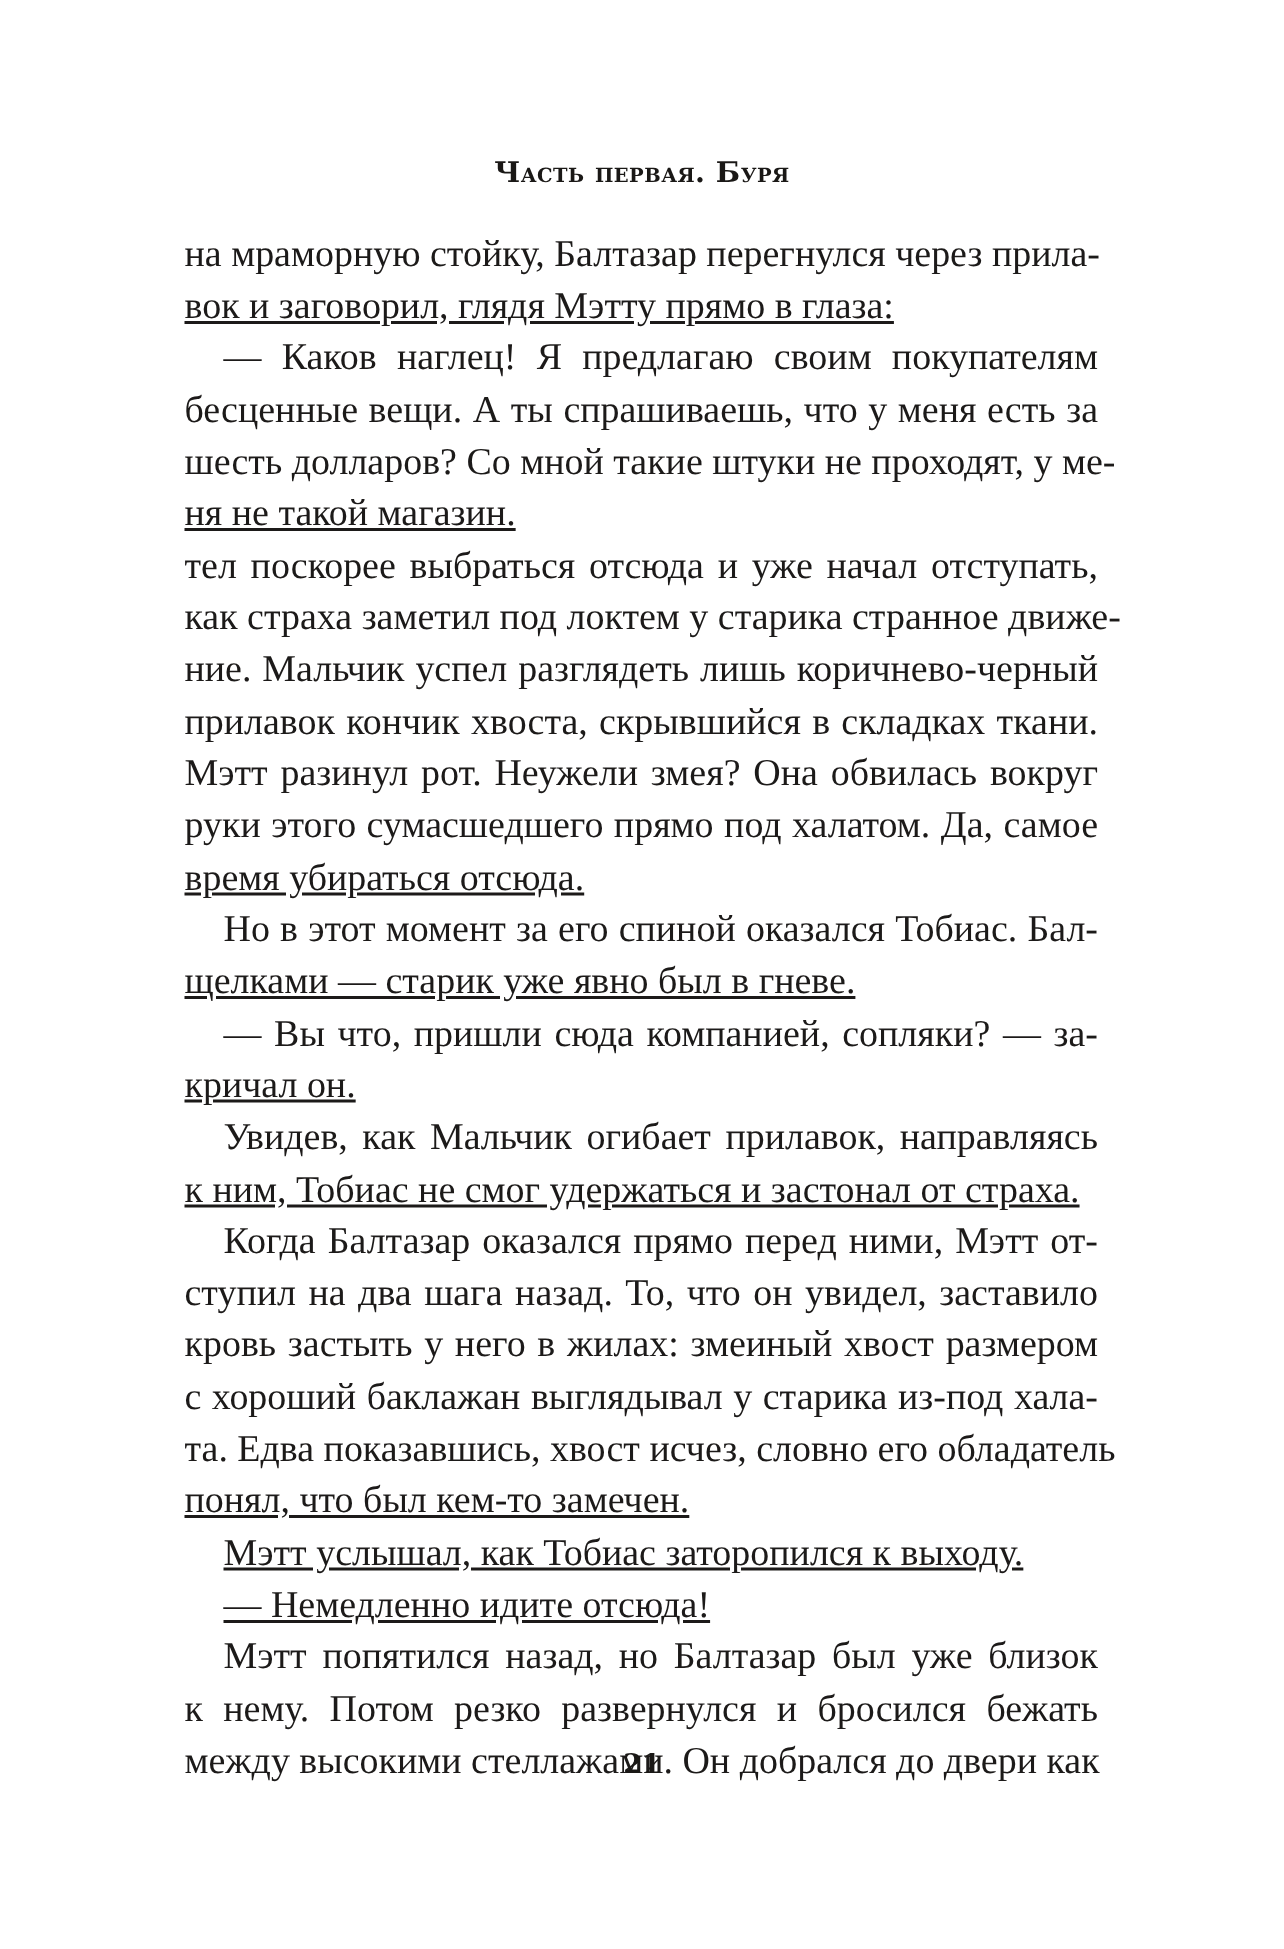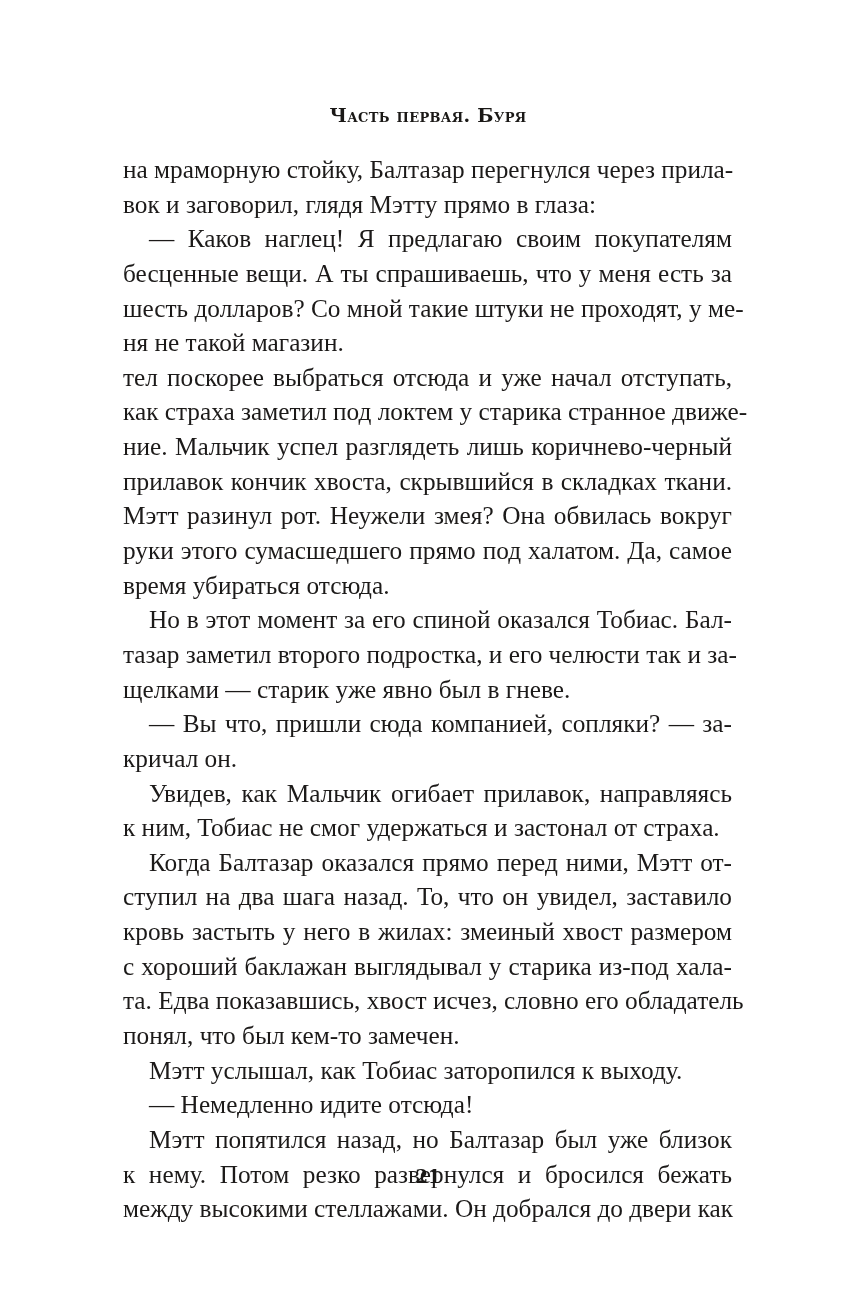--- a/index.html
+++ b/index.html
@@ -47,20 +47,21 @@
     }
     .line {
       display: block;
       white-space: nowrap;
       height: 34.65px;
       text-align: justify;
       text-align-last: justify;
     }
     .line.last {
       text-align-last: left;
+      text-decoration: underline;
     }
     .line.indent {
       padding-left: 26px;
     }
     .folio {
       position: absolute;
       top: 1166px;
       left: 0;
       width: 856px;
       text-align: center;
@@ -84,21 +85,20 @@
       <span class="line">шесть долларов? Со мной такие штуки не проходят, у ме-</span>
       <span class="line last">ня не такой магазин.</span>
       <span class="line">тел поскорее выбраться отсюда и уже начал отступать,</span>
       <span class="line">как страха заметил под локтем у старика странное движе-</span>
       <span class="line">ние. Мальчик успел разглядеть лишь коричнево-черный</span>
       <span class="line">прилавок кончик хвоста, скрывшийся в складках ткани.</span>
       <span class="line">Мэтт разинул рот. Неужели змея? Она обвилась вокруг</span>
       <span class="line">руки этого сумасшедшего прямо под халатом. Да, самое</span>
       <span class="line last">время убираться отсюда.</span>
       <span class="line indent">Но в этот момент за его спиной оказался Тобиас. Бал-</span>
-      <span class="line">тазар заметил второго подростка, и его челюсти так и за-</span>
       <span class="line last">щелками — старик уже явно был в гневе.</span>
       <span class="line indent">— Вы что, пришли сюда компанией, сопляки? — за-</span>
       <span class="line last">кричал он.</span>
       <span class="line indent">Увидев, как Мальчик огибает прилавок, направляясь</span>
       <span class="line last">к ним, Тобиас не смог удержаться и застонал от страха.</span>
       <span class="line indent">Когда Балтазар оказался прямо перед ними, Мэтт от-</span>
       <span class="line">ступил на два шага назад. То, что он увидел, заставило</span>
       <span class="line">кровь застыть у него в жилах: змеиный хвост размером</span>
       <span class="line">с хороший баклажан выглядывал у старика из-под хала-</span>
       <span class="line">та. Едва показавшись, хвост исчез, словно его обладатель</span>

